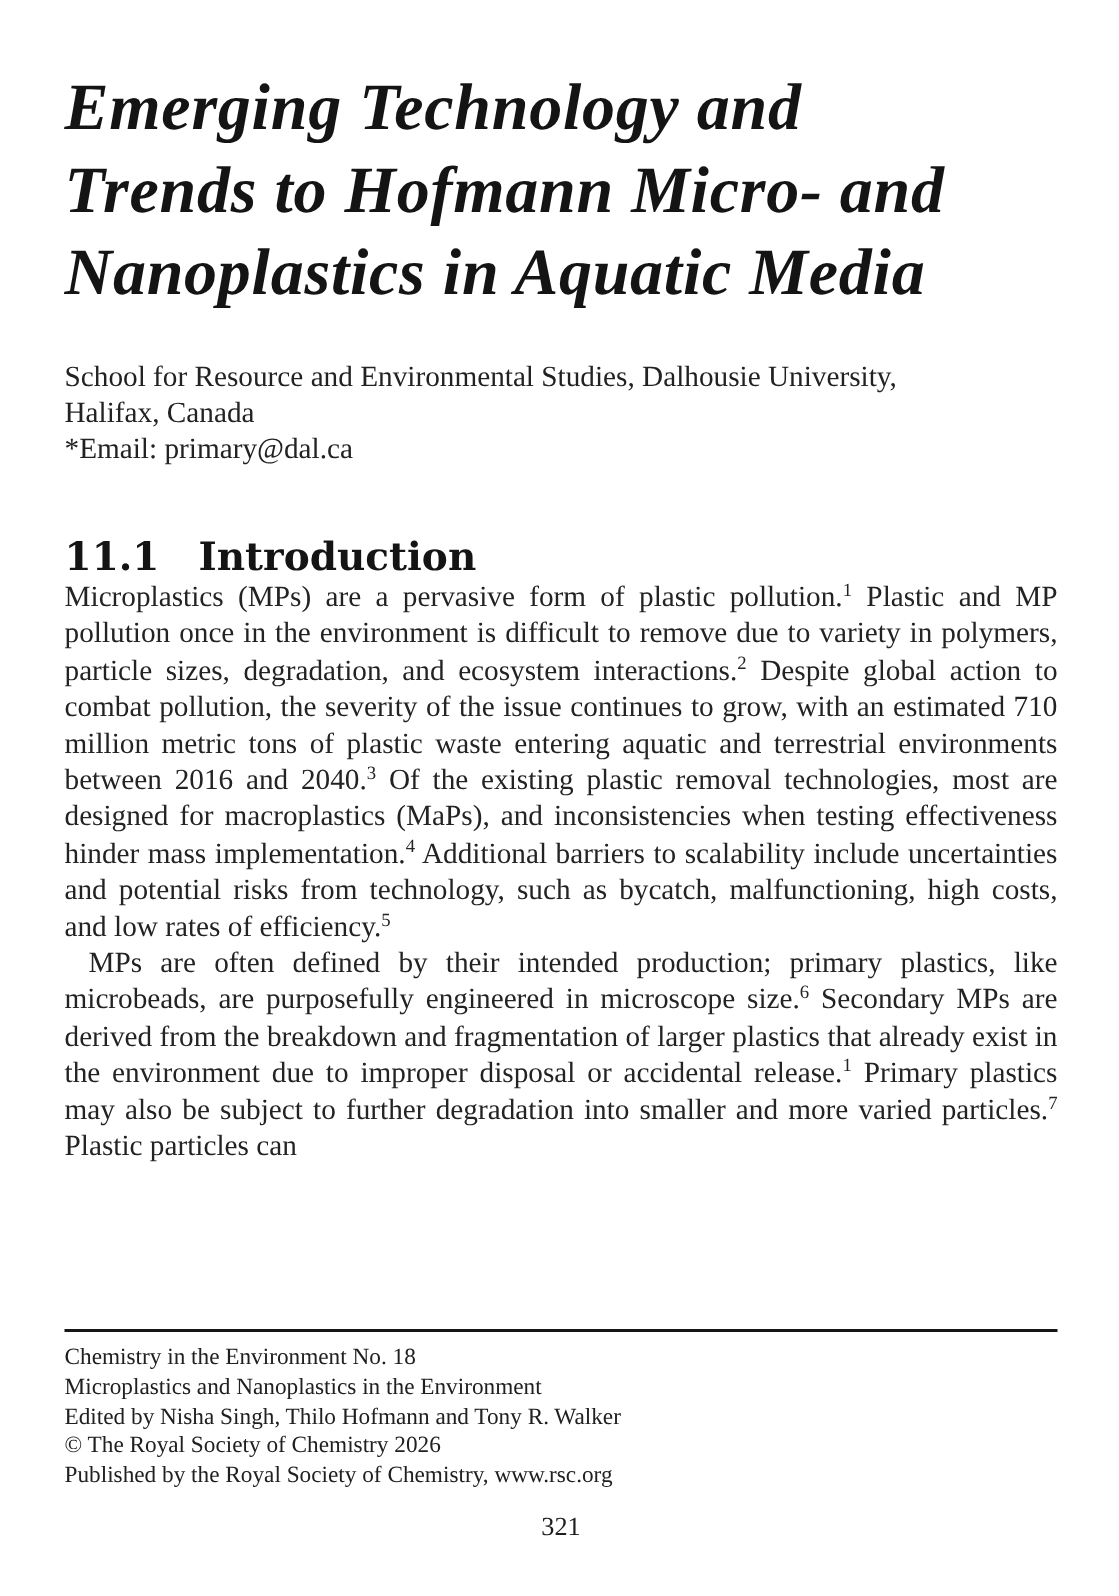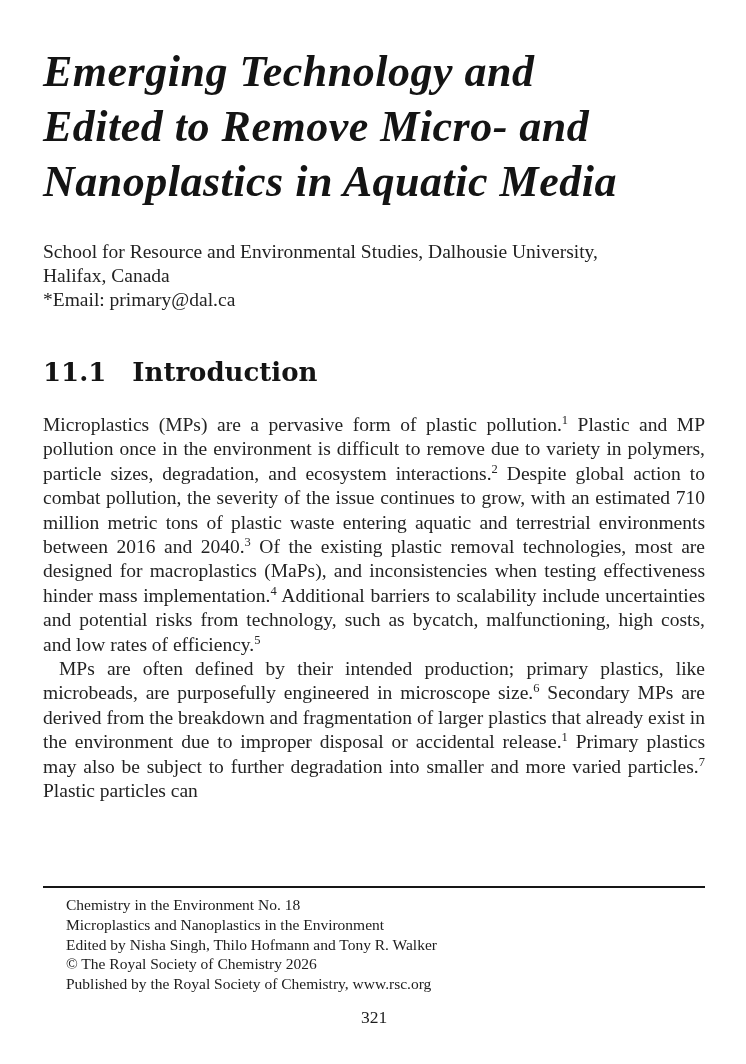--- a/index.html
+++ b/index.html
@@ -53,21 +53,21 @@
     color: #141414;
   }
   .section-heading .sec-num { margin-right: 26px; }
   .body-par {
     margin: 0;
     font-size: 19.5px;
     line-height: 24.4px;
     text-align: justify;
     color: #232323;
   }
-  .body-par.first { margin-top: 26px; }
+  .body-par.first { margin-top: 0; }
   .body-par.indented { text-indent: 16px; }
   .body-par sup {
     font-size: 12.5px;
     line-height: 0;
     vertical-align: baseline;
     position: relative;
     top: -7px;
   }
   .footer {
     position: absolute;
@@ -77,38 +77,37 @@
   }
   .footer-rule {
     height: 0;
     border-top: 2.5px solid #161616;
   }
   .imprint {
     margin-top: 7px;
     font-size: 15.5px;
     line-height: 19.8px;
     color: #202020;
-    margin-left: 23px;
   }
   .page-number {
     margin-top: 13px;
     text-align: center;
     font-size: 17.5px;
     color: #1d1d1d;
   }
 </style>
 </head>
 <body>
 
 <div class="page">
   <div class="content">
 
     <h1 class="chapter-title">
       <span class="title-line">Emerging Technology and</span>
-      <span class="title-line">Edited to Remove Micro- and</span>
+      <span class="title-line">Trends to Hofmann Micro- and</span>
       <span class="title-line">Nanoplastics in Aquatic Media</span>
     </h1>
 
 
     <div class="affiliation">
       <div>School for Resource and Environmental Studies, Dalhousie University,</div>
       <div>Halifax, Canada</div>
       <div>*Email: primary@dal.ca</div>
     </div>
 

